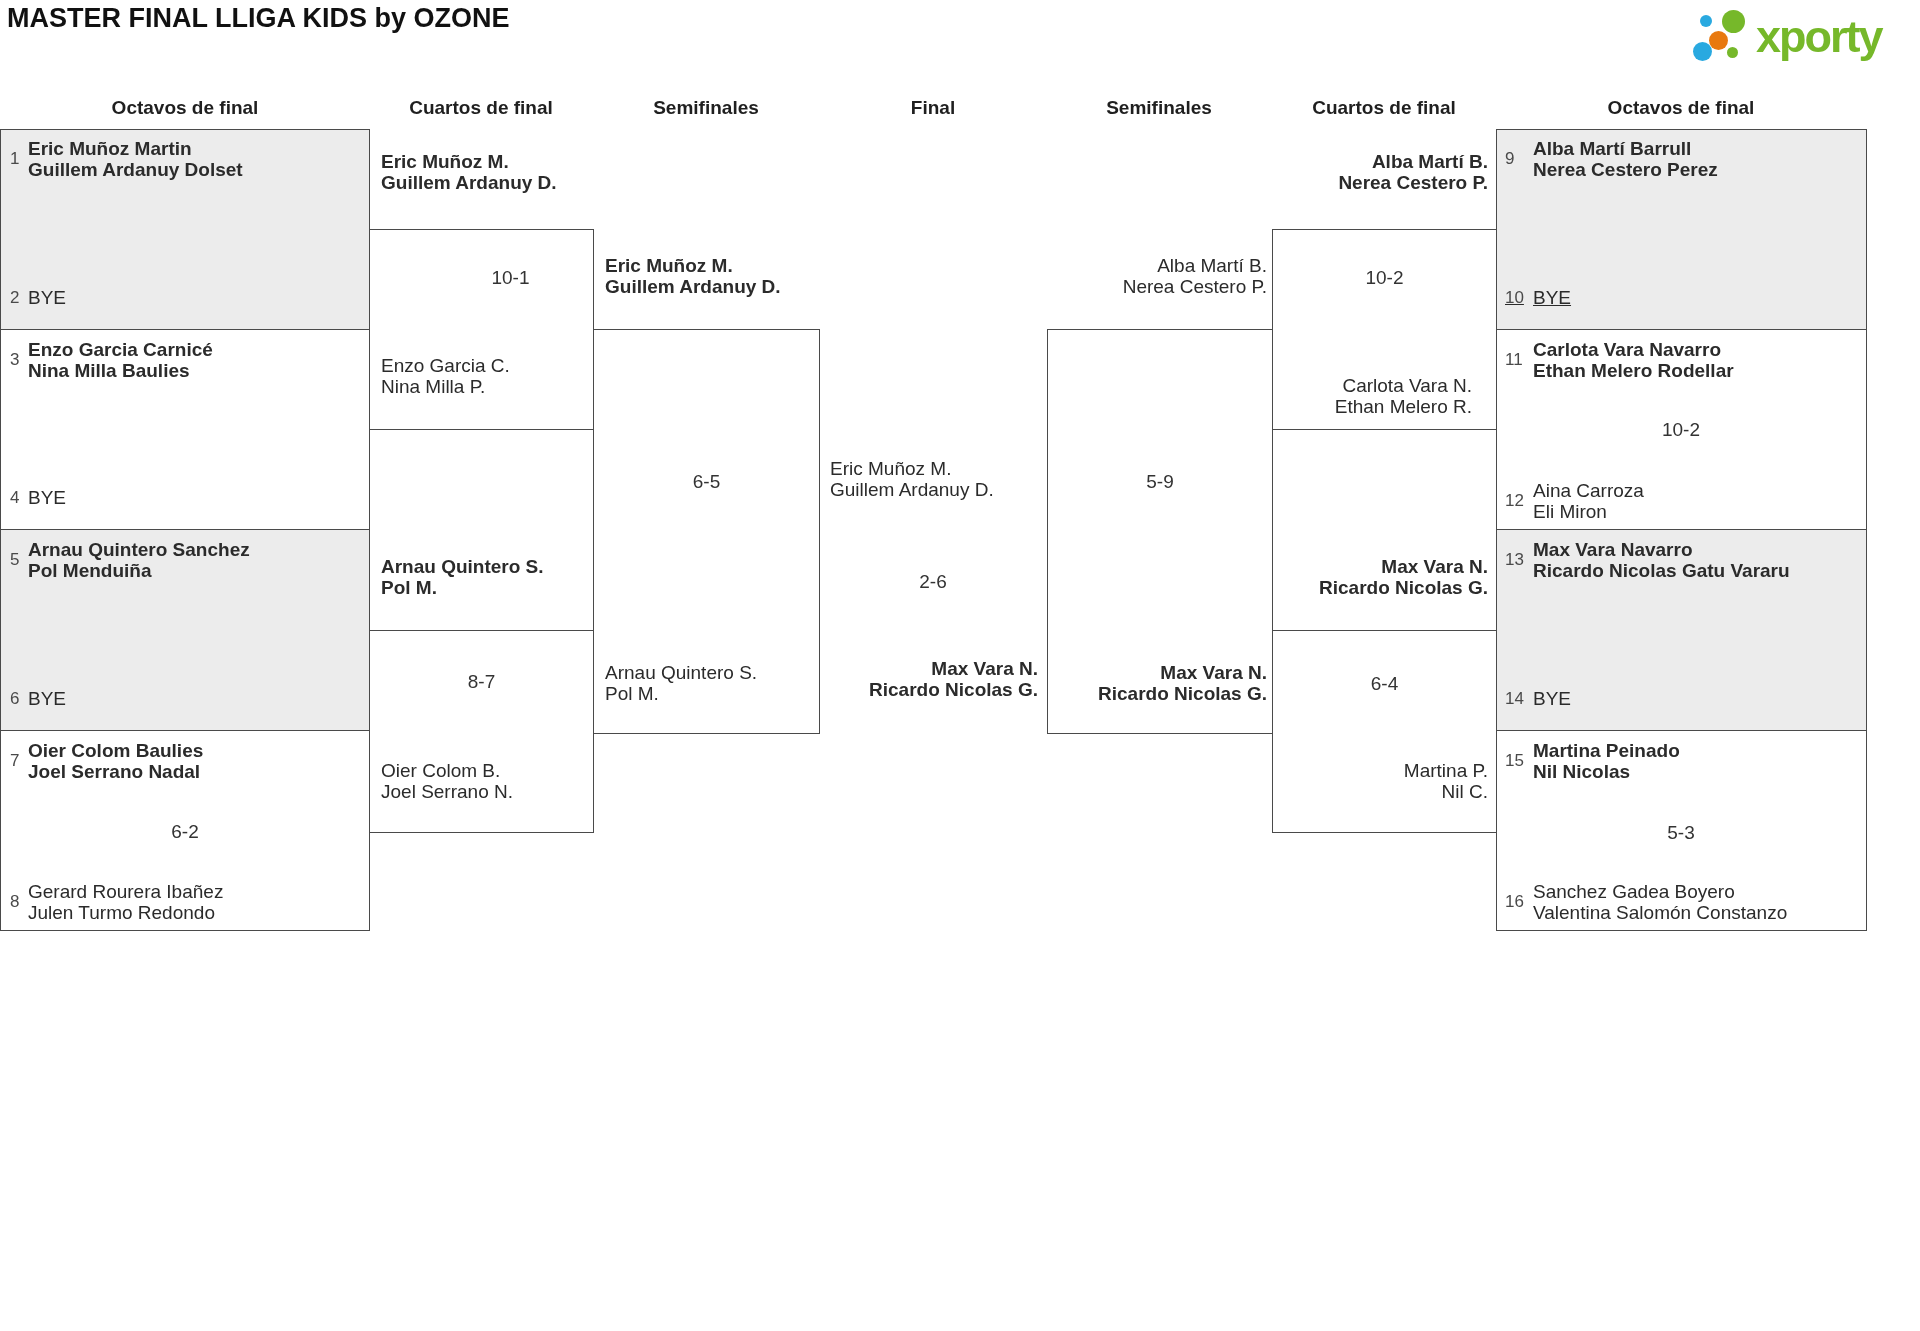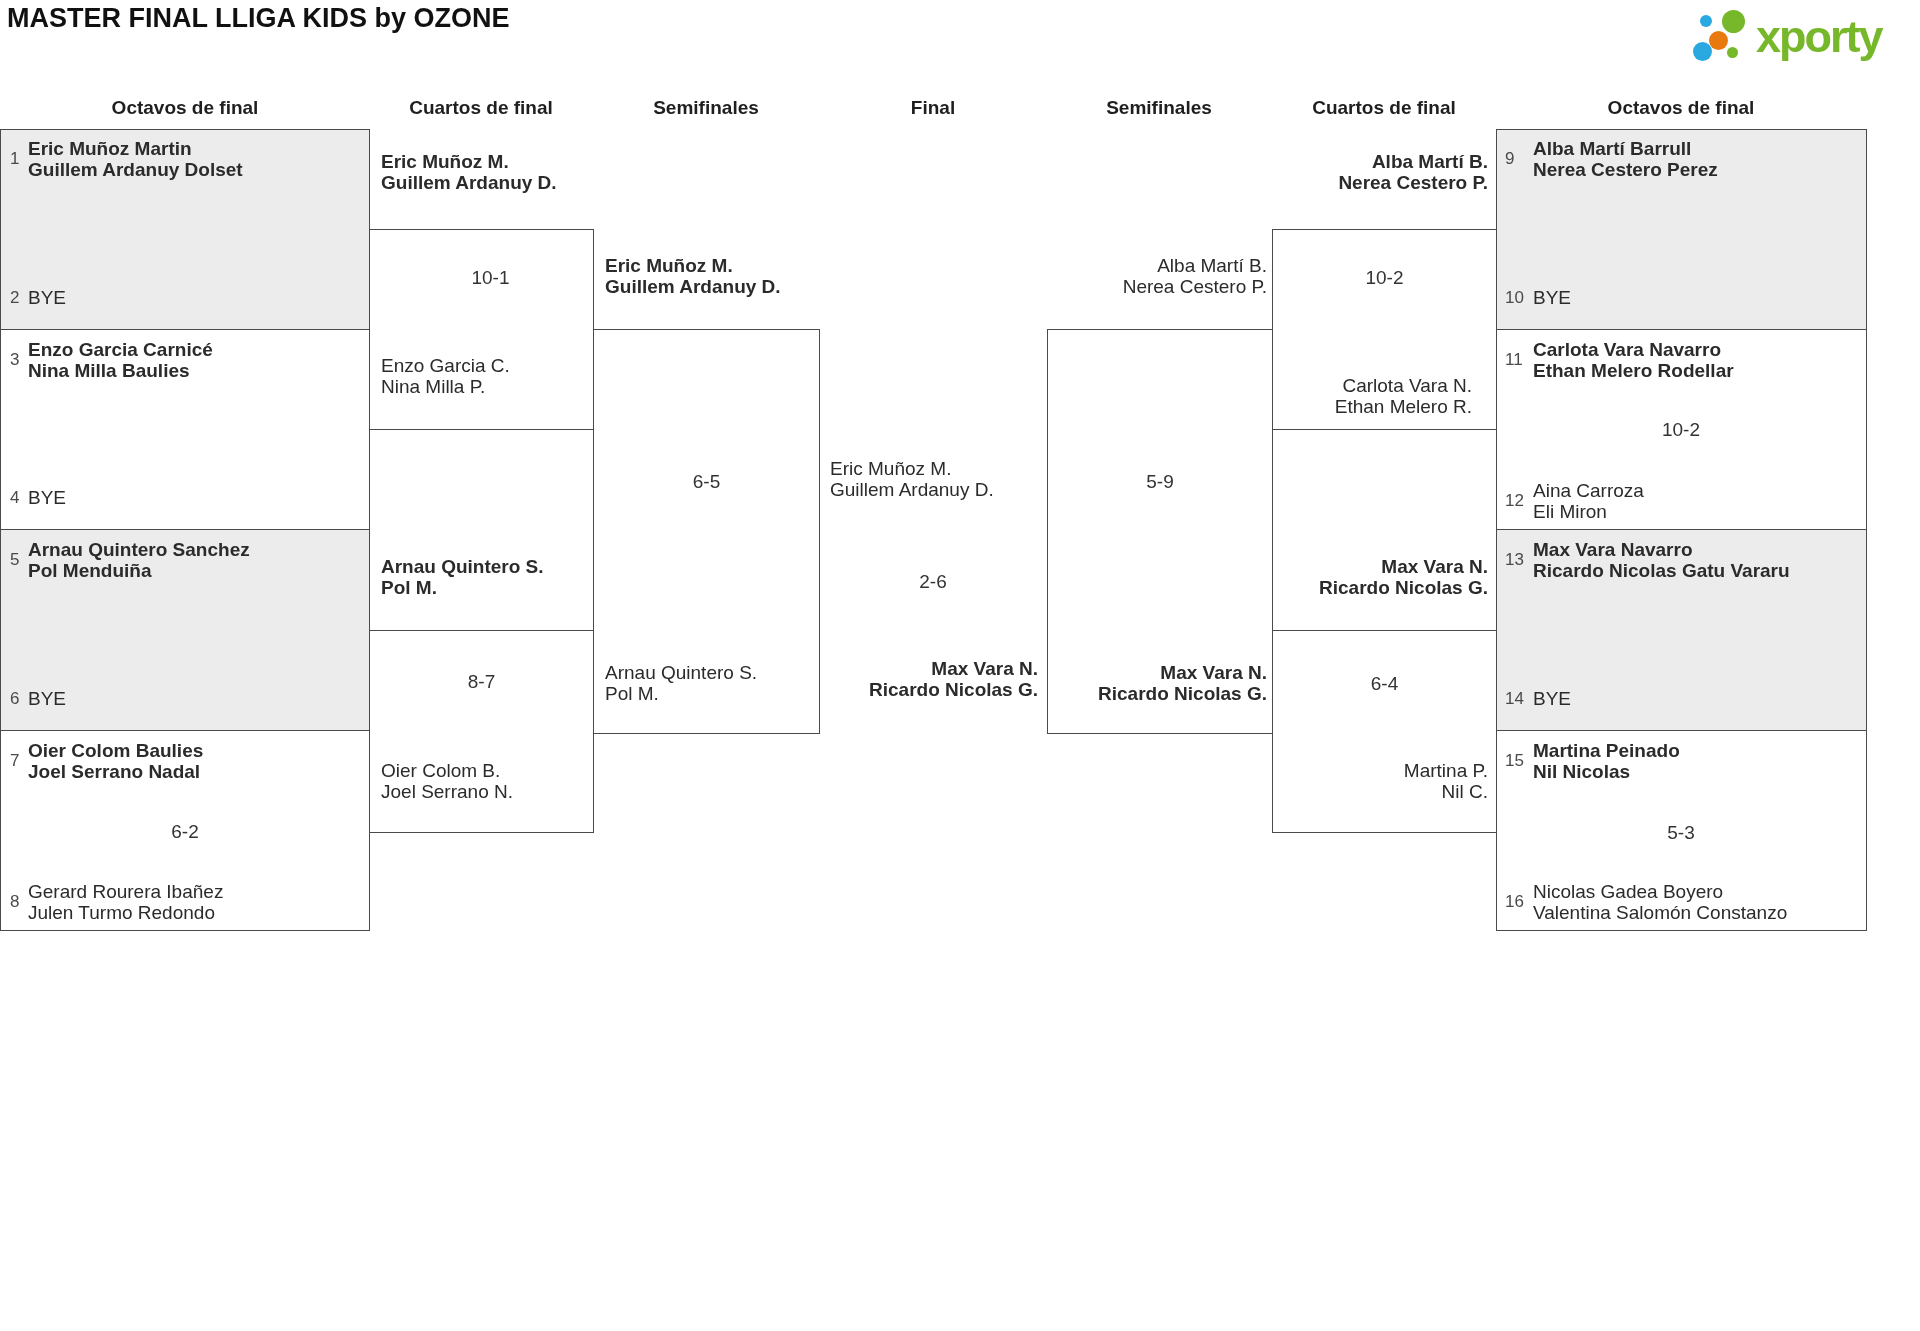--- a/index.html
+++ b/index.html
@@ -118,21 +118,21 @@
       </span>
   </div>
 
   <div class="slot" style="left:1505px;top:138px;">
     <span class="seed w">9</span>
     <span class="team bold">
         <div>Alba Martí Barrull</div>
         <div>Nerea Cestero Perez</div>
       </span>
   </div>
-  <div class="slot" style="left:1505px;top:287px;">
+  <div class="slot" style="left:1505px;top:287px;text-decoration:underline;">
     <span class="seed w">10</span>
     <span class="team">
         <div>BYE</div>
       </span>
   </div>
   <div class="slot" style="left:1505px;top:339px;">
     <span class="seed w">11</span>
     <span class="team bold">
         <div>Carlota Vara Navarro</div>
         <div>Ethan Melero Rodellar</div>
@@ -161,34 +161,34 @@
   <div class="slot" style="left:1505px;top:740px;">
     <span class="seed w">15</span>
     <span class="team bold">
         <div>Martina Peinado</div>
         <div>Nil Nicolas</div>
       </span>
   </div>
   <div class="slot" style="left:1505px;top:881px;">
     <span class="seed w">16</span>
     <span class="team">
-        <div>Nicolas Gadea Boyero</div>
+        <div>Sanchez Gadea Boyero</div>
         <div>Valentina Salomón Constanzo</div>
       </span>
   </div>
 
   <div class="score" style="left:0;top:822px;width:370px;">6-2</div>
   <div class="score" style="left:1496px;top:420px;width:370px;">10-2</div>
   <div class="score" style="left:1496px;top:823px;width:370px;">5-3</div>
 
   <div class="names bold" style="left:381px;top:151px;">
     <div>Eric Muñoz M.</div>
       <div>Guillem Ardanuy D.</div>
   </div>
-  <div class="score" style="left:369px;top:268px;width:243px;">10-1</div>
+  <div class="score" style="left:369px;top:268px;width:243px;padding-left:20px;">10-1</div>
   <div class="names" style="left:381px;top:355px;">
     <div>Enzo Garcia C.</div>
       <div>Nina Milla P.</div>
   </div>
 
   <div class="names bold" style="left:381px;top:556px;">
     <div>Arnau Quintero S.</div>
       <div>Pol M.</div>
   </div>
   <div class="score" style="left:369px;top:672px;width:225px;">8-7</div>

